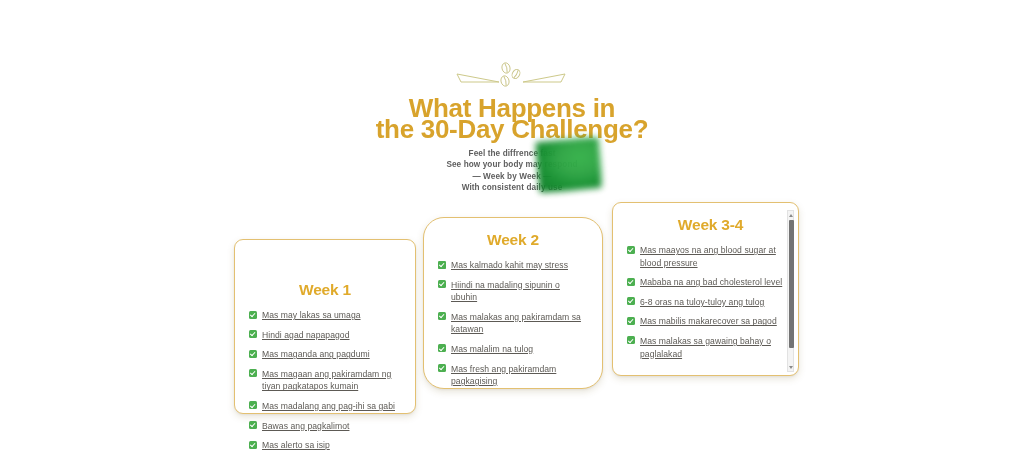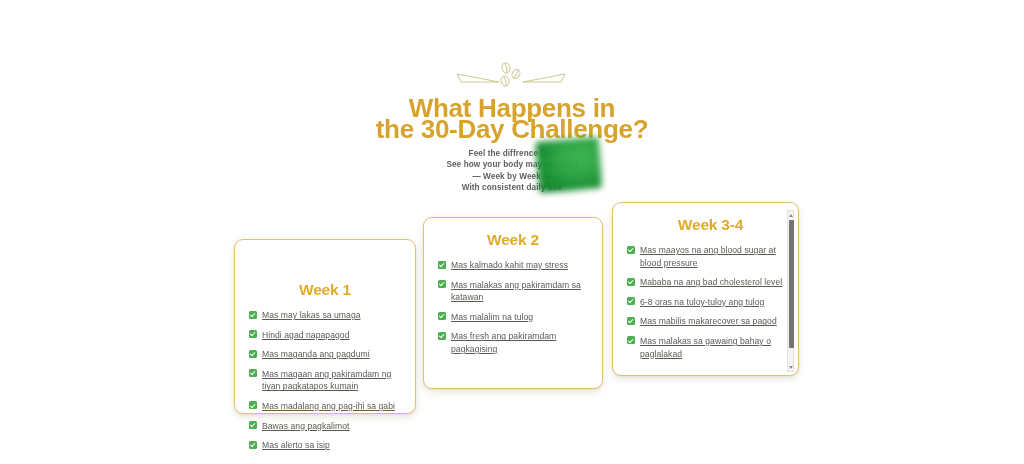--- a/index.html
+++ b/index.html
@@ -64,21 +64,21 @@
     display:block;
   }
   .cbx::after{
     content:"";position:absolute;left:2.4px;top:1.1px;
     width:2.4px;height:4.3px;border:solid #ffffff;
     border-width:0 1.3px 1.3px 0;transform:rotate(42deg);
   }
 
   
   #card-week1{left:234px;top:239px;width:182px;height:175px;padding:13px 14px 12px 14px;}
-  #card-week2{left:423px;top:217px;width:180px;height:172px;padding:13px 14px 12px 14px;}
+  #card-week2{left:423px;top:217px;width:180px;height:172px;padding:13px 14px 12px 14px;border-radius:21px;}
   #card-week34{left:612px;top:202px;width:187px;height:174px;padding:13px 4px 0 14px;}
 
   #card-week1 .card-title{margin-bottom:10px;margin-top:28px;}
   #card-week2 .card-title{margin-bottom:10px;}
   #card-week34 .card-title{margin-bottom:10px;}
 
   
   .scrollwrap{
     position:relative;height:128px;overflow:hidden;
     padding-right:2px;
@@ -149,20 +149,21 @@
       <li><span class="cbx"></span><span>Bawas ang pagkalimot</span></li>
       <li><span class="cbx"></span><span>Mas alerto sa isip</span></li>
     </ul>
   </div>
 
   <div class="card" id="card-week2">
     <div class="card-title">Week 2</div>
     <ul class="list">
       <li><span class="cbx"></span></li>
       <li><span class="cbx"></span><span>Mas kalmado kahit may stress</span></li>
+      <li><span class="cbx"></span><span>Hiindi na madaling sipunin o ubuhin</span></li>
       <li><span class="cbx"></span><span>Mas malakas ang pakiramdam sa katawan</span></li>
       <li><span class="cbx"></span><span>Mas malalim na tulog</span></li>
       <li><span class="cbx"></span><span>Mas fresh ang pakiramdam pagkagising</span></li>
     </ul>
   </div>
 
   <div class="card" id="card-week34">
     <div class="card-title">Week 3-4</div>
     <div class="scrollwrap">
       <ul class="list">

